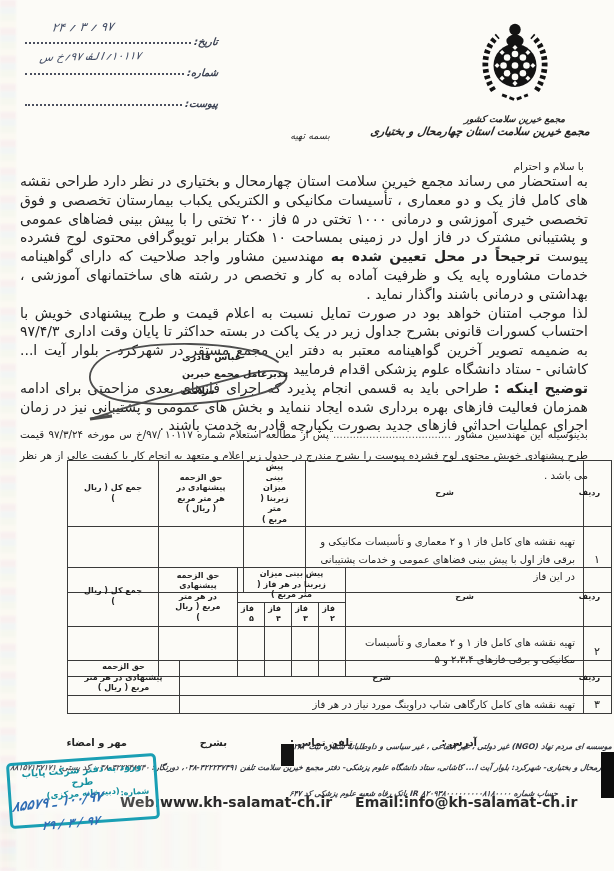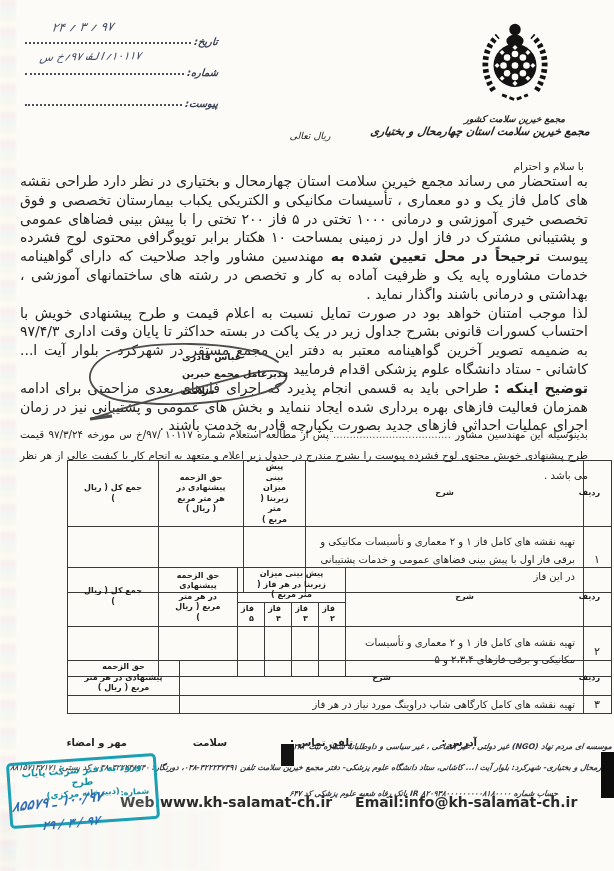--- a/index.html
+++ b/index.html
@@ -118,21 +118,21 @@
         <rect x="39.5" y="42.5" width="5" height="5" transform="rotate(45 42 45)"></rect>
         <rect x="75.5" y="42.5" width="5" height="5" transform="rotate(45 78 45)"></rect>
         <rect x="39.5" y="78.5" width="5" height="5" transform="rotate(45 42 81)"></rect>
         <rect x="75.5" y="78.5" width="5" height="5" transform="rotate(45 78 81)"></rect>
       </g>
     </svg>
     <div class="callig1">مجمع خیرین سلامت کشور</div>
     <div class="callig2">مجمع خیرین سلامت استان چهارمحال و بختیاری</div>
   </div>
 
-  <div class="besmele">ریال تعالی</div>
+  <div class="besmele">بسمه تهیه</div>
   <div class="salutation">با سلام و احترام</div>
 
   <div class="body-text">
     <p class="para"><span>به استحضار می رساند مجمع خیرین سلامت استان چهارمحال و بختیاری در نظر دارد طراحی نقشه های کامل فاز یک و دو معماری ، تأسیسات مکانیکی و الکتریکی یکباب بیمارستان تخصصی و فوق تخصصی خیری آموزشی و درمانی ۱۰۰۰ تختی در ۵ فاز ۲۰۰ تختی را با پیش بینی فضاهای عمومی و پشتیبانی مشترک در فاز اول در زمینی بمساحت ۱۰ هکتار برابر توپوگرافی محتوی لوح فشرده پیوست</span> <span class="bold">ترجیحاً در محل تعیین شده به</span> <span>مهندسین مشاور واجد صلاحیت که دارای گواهینامه خدمات مشاوره پایه یک و ظرفیت آماده به کار و تخصص در رشته های ساختمانهای آموزشی ، بهداشتی و درمانی باشند واگذار نماید .</span></p>
     <p class="para">لذا موجب امتنان خواهد بود در صورت تمایل نسبت به اعلام قیمت و طرح پیشنهادی خویش با احتساب کسورات قانونی بشرح جداول زیر در یک پاکت در بسته حداکثر تا پایان وقت اداری ۹۷/۴/۳ به ضمیمه تصویر آخرین گواهینامه معتبر به دفتر این مجمع مستقر در شهرکرد - بلوار آیت ا... کاشانی - ستاد دانشگاه علوم پزشکی اقدام فرمایید .</p>
     <p class="para"><span class="bold">توضیح اینکه :</span> <span>طراحی باید به قسمی انجام پذیرد که اجرای فازهای بعدی مزاحمتی برای ادامه همزمان فعالیت فازهای بهره برداری شده ایجاد ننماید و بخش های عمومی و پشتیبانی نیز در زمان اجرای عملیات احداثی فازهای جدید بصورت یکپارچه قادر به خدمت باشند .</span></p>
   </div>
 
   <svg class="sig-swirl" viewBox="0 0 272 92">
     <path d="M228,26 C196,2 84,4 56,20 C28,36 38,60 74,65 C130,73 216,64 234,46 C243,36 226,31 196,39 C150,51 92,66 62,76 L40,83 L58,78" fill="none" stroke="#4d4d4d" stroke-width="1.8" stroke-linecap="round"></path>
@@ -235,21 +235,21 @@
         <td class="desc" style="line-height:13px;">تهیه نقشه های کامل کارگاهی شاپ دراوینگ مورد نیاز در هر فاز</td>
         <td class="blank"></td>
       </tr>
     </tbody>
       </table>
   </div>
 
   <div class="fields">
     <span style="right:137px;">آدرس :</span>
     <span style="right:261px;">تلفن تماس :</span>
-    <span style="right:387px;">سلامت</span>
+    <span style="right:387px;">بشرح</span>
     <span style="right:487px;">مهر و امضاء</span>
   </div>
 
   <div class="f1">موسسه ای مردم نهاد (NGO) غیر دولتی ، غیر انتفاعی ، غیر سیاسی و داوطلبانه شماره ثبت ۲۸۳</div>
   <div class="f2">چهارمحال و بختیاری- شهرکرد: بلوار آیت ا... کاشانی، ستاد دانشگاه علوم پزشکی- دفتر مجمع خیرین سلامت تلفن ۳۲۲۲۳۷۳۹۱-۰۳۸، دورنگار: ۳۲۲۲۴۸۲۴۰-۰۳۸، کد پستی: ۸۸۱۵۷۱۳۷۱۷۱</div>
   <div class="f3fa">حساب شماره IR ۸۲۰۹۳۸۰۰۰۰۰۰۰۰۰۸۱۸۰۰۰۰ بانک رفاه شعبه علوم پزشکی کد ۶۴۷</div>
   <div class="f3web">
     <span>Web:www.kh-salamat-ch.ir</span>
     <span>Email:info@kh-salamat-ch.ir</span>
   </div>

